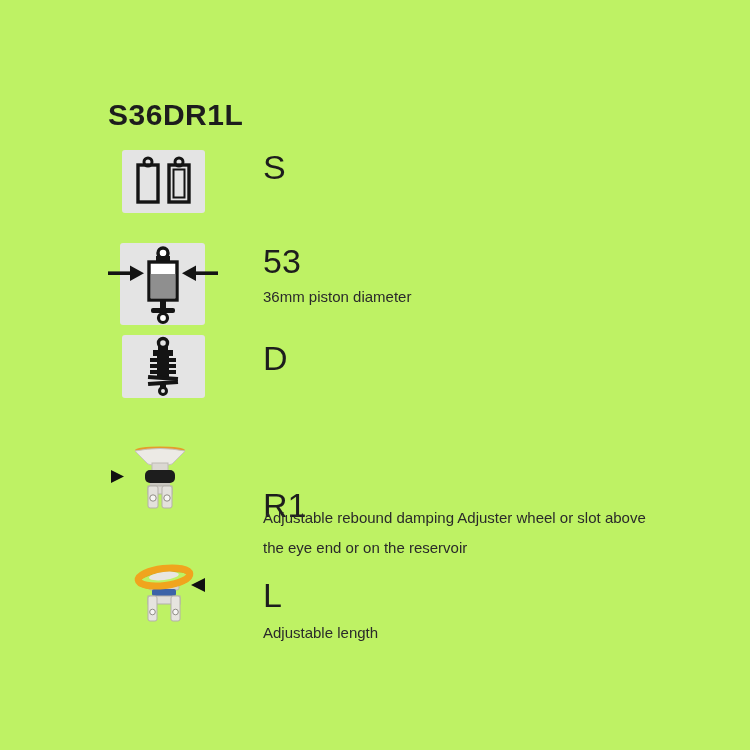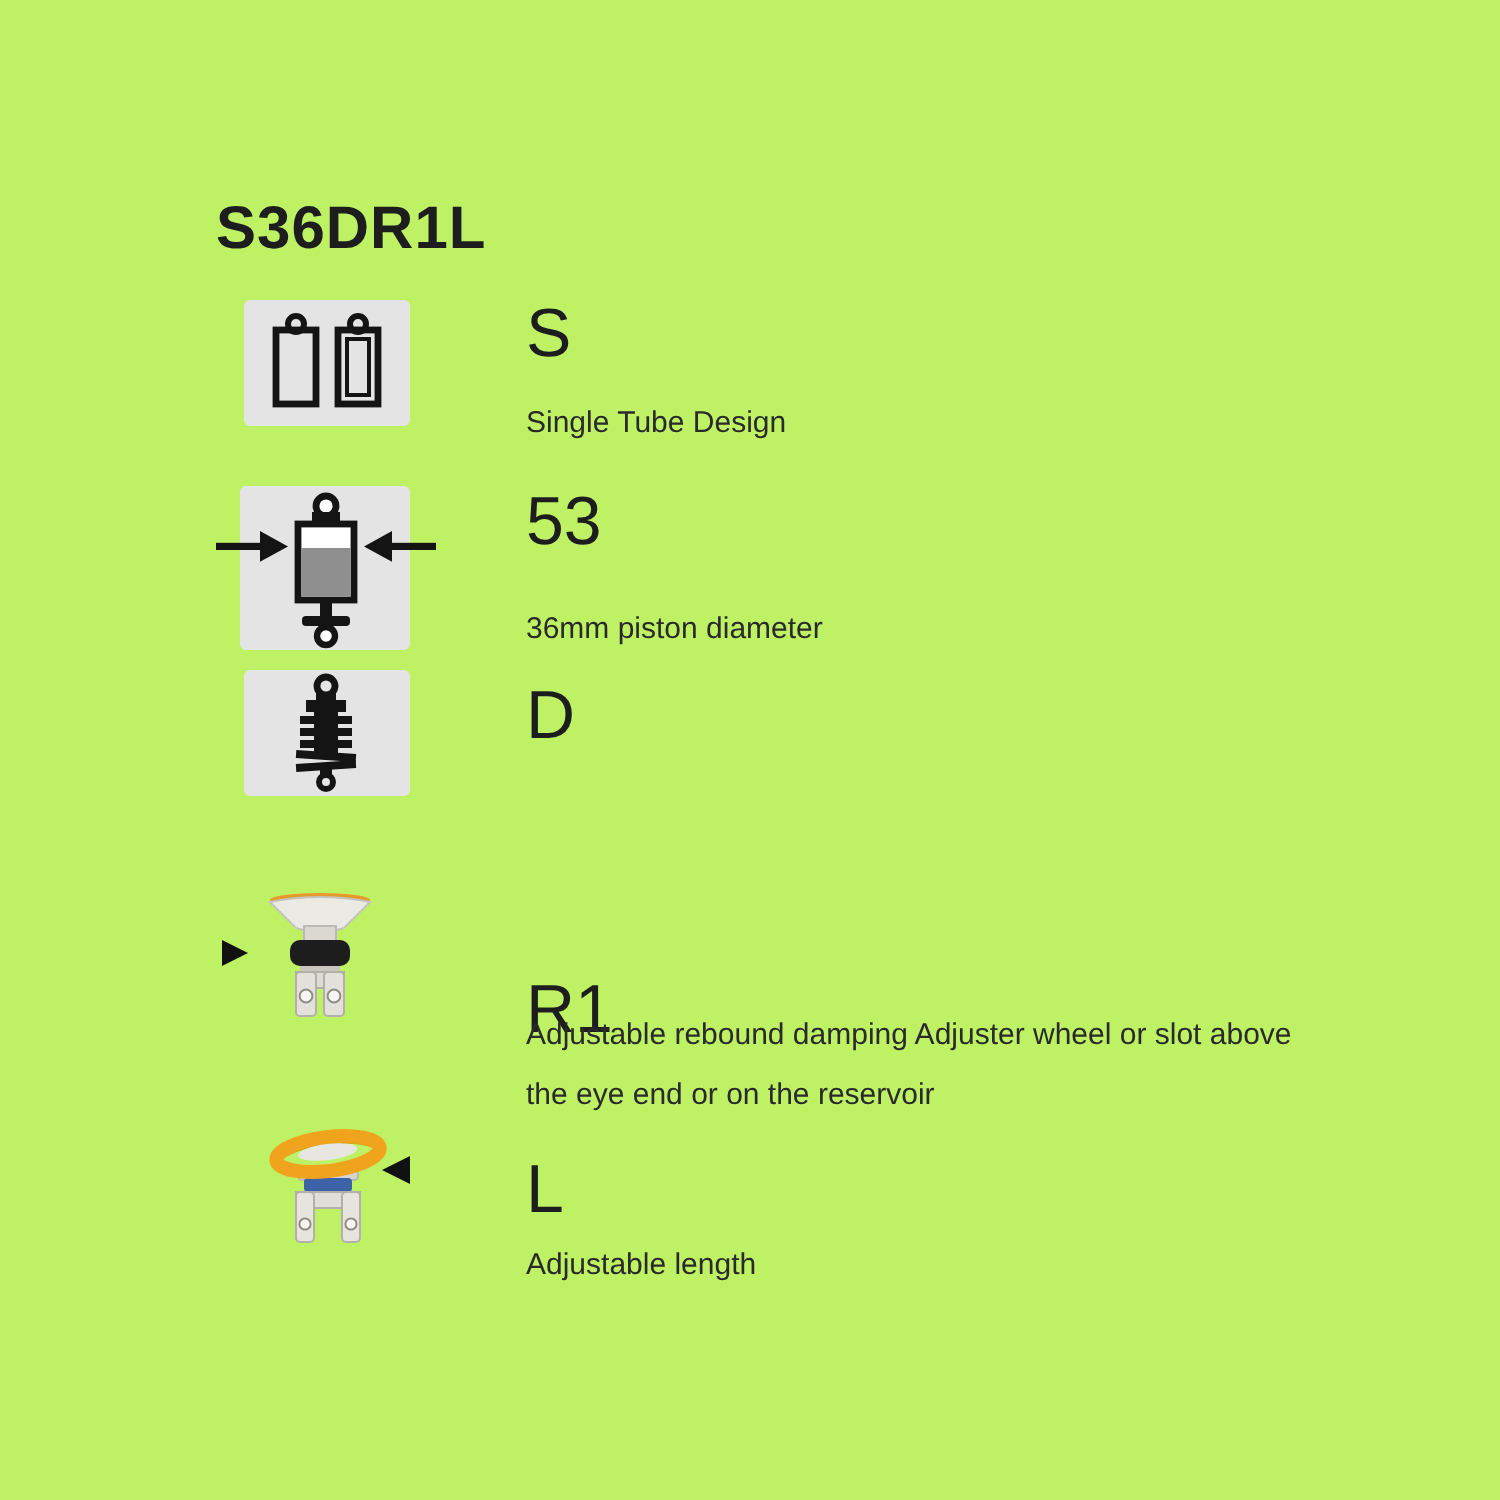--- a/index.html
+++ b/index.html
@@ -18,39 +18,38 @@
   .i1{left:122px;top:150px;}
   .i2{left:104px;top:244px;}
   .i3{left:122px;top:335px;}
   .i4{left:104px;top:446px;}
   .i5{left:118px;top:563px;}
 
   .code{position:absolute;left:263px;font-size:34px;line-height:34px;font-weight:400;color:#1d1d1d;}
   .c1{top:150px;}.c2{top:244px;}.c3{top:341px;}.c4{top:459px;margin-top:29px;}.c5{top:578px;}
 
   .desc{position:absolute;left:263px;width:395px;font-size:15px;line-height:30px;color:#2a2a2a;}
-  .d1{top:197px;}.d2{top:300px;}.d3{top:380px;}.d4{top:503px;}.d5{top:618px;}
+  .d1{top:197px;}.d2{top:282px;}.d3{top:380px;}.d4{top:503px;}.d5{top:618px;}
 </style>
 </head>
 <body>
 
 <div class="canvas">
 
   <h1 class="title">S36DR1L</h1>
 
   <div class="box b1"></div>
   <svg class="icon i1" width="83" height="63" viewBox="0 0 83 63">
     <circle cx="26" cy="12" r="4" fill="none" stroke="#141414" stroke-width="3"></circle>
     <rect x="16" y="15" width="20" height="37" fill="none" stroke="#141414" stroke-width="3.4"></rect>
     <circle cx="57" cy="12" r="4" fill="none" stroke="#141414" stroke-width="3"></circle>
     <rect x="47" y="15" width="20" height="37" fill="none" stroke="#141414" stroke-width="3.4"></rect>
     <rect x="51.5" y="19.5" width="11" height="28" fill="none" stroke="#141414" stroke-width="2"></rect>
   </svg>
   <div class="code c1">S</div>
-  <div class="desc d1">Single Tube Design</div>
 
   <div class="box b2"></div>
   <svg class="icon i2" width="118" height="80" viewBox="0 0 118 80">
     <circle cx="59" cy="9" r="5" fill="#ffffff" stroke="#141414" stroke-width="3.4"></circle>
     <rect x="52" y="12" width="14" height="7" fill="#141414"></rect>
     <rect x="45" y="18" width="28" height="38" fill="#ffffff" stroke="#141414" stroke-width="3.4"></rect>
     <rect x="46.7" y="30" width="24.6" height="24.3" fill="#8f8f8f"></rect>
     <rect x="56" y="56" width="6" height="12" fill="#141414"></rect>
     <rect x="47" y="64" width="24" height="5" rx="2" fill="#141414"></rect>
     <circle cx="59" cy="74" r="4.5" fill="#ffffff" stroke="#141414" stroke-width="3.2"></circle>

